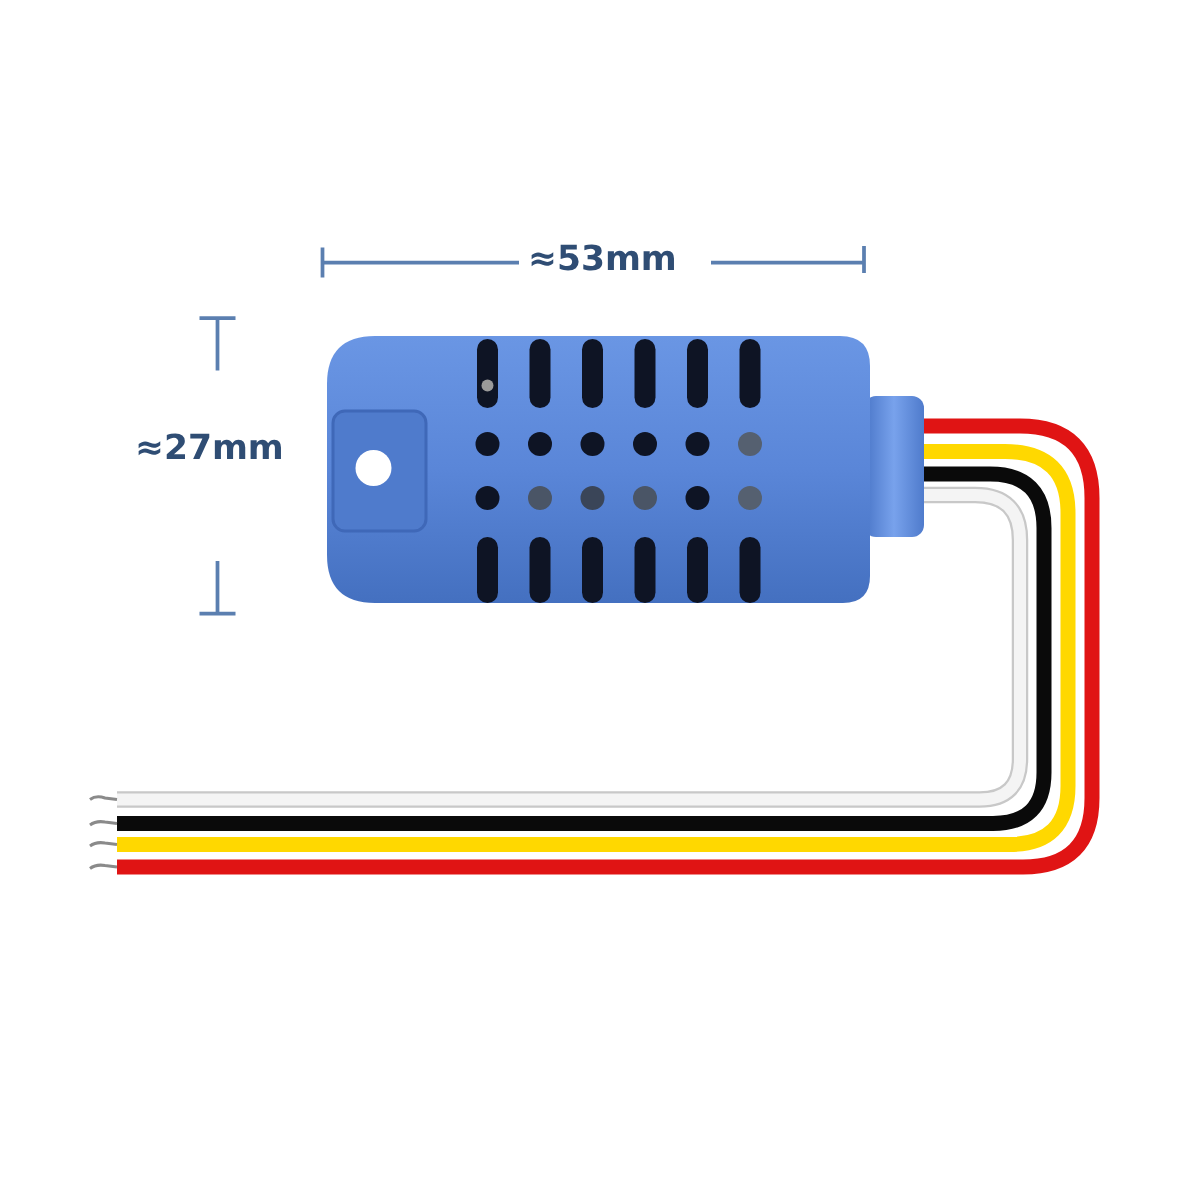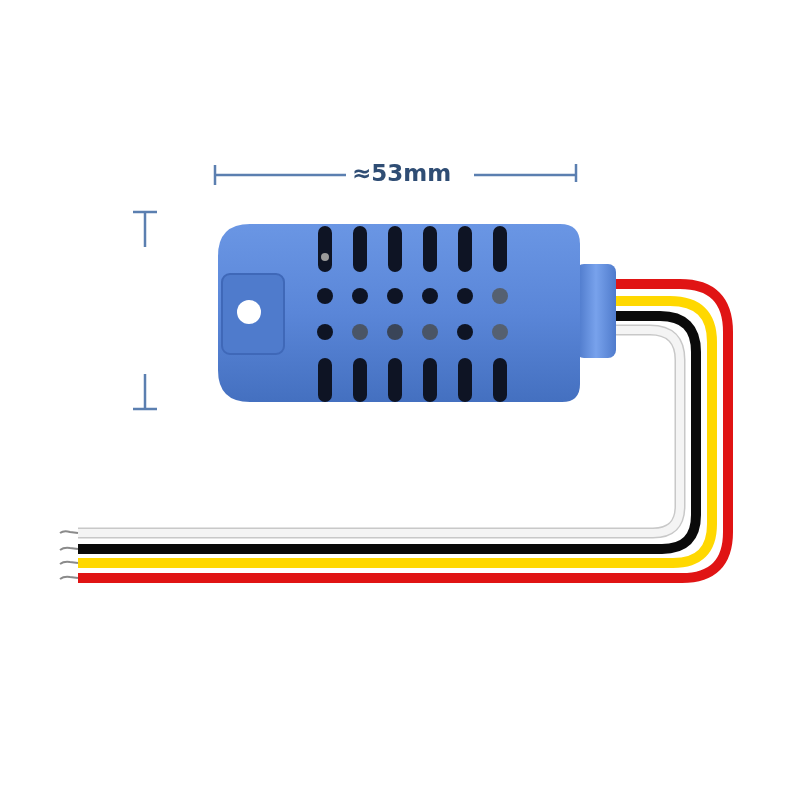--- a/index.html
+++ b/index.html
@@ -100,13 +100,14 @@
         <circle cx="430" cy="320" r="8" fill="#4a5566"></circle>
         <circle cx="465" cy="320" r="8" fill="#0e1424"></circle>
         <circle cx="500" cy="320" r="8" fill="#556070"></circle>
       </g>
 
       <circle cx="325" cy="245" r="4" fill="#9a9a9a"></circle>
     </g>
   </svg>
 
   <div class="dim-label" style="left:352px; top:148px;">≈53mm</div>
+  <div class="dim-label" style="left:90px; top:274px;">≈27mm</div>
 </div>
 
 </body></html>

